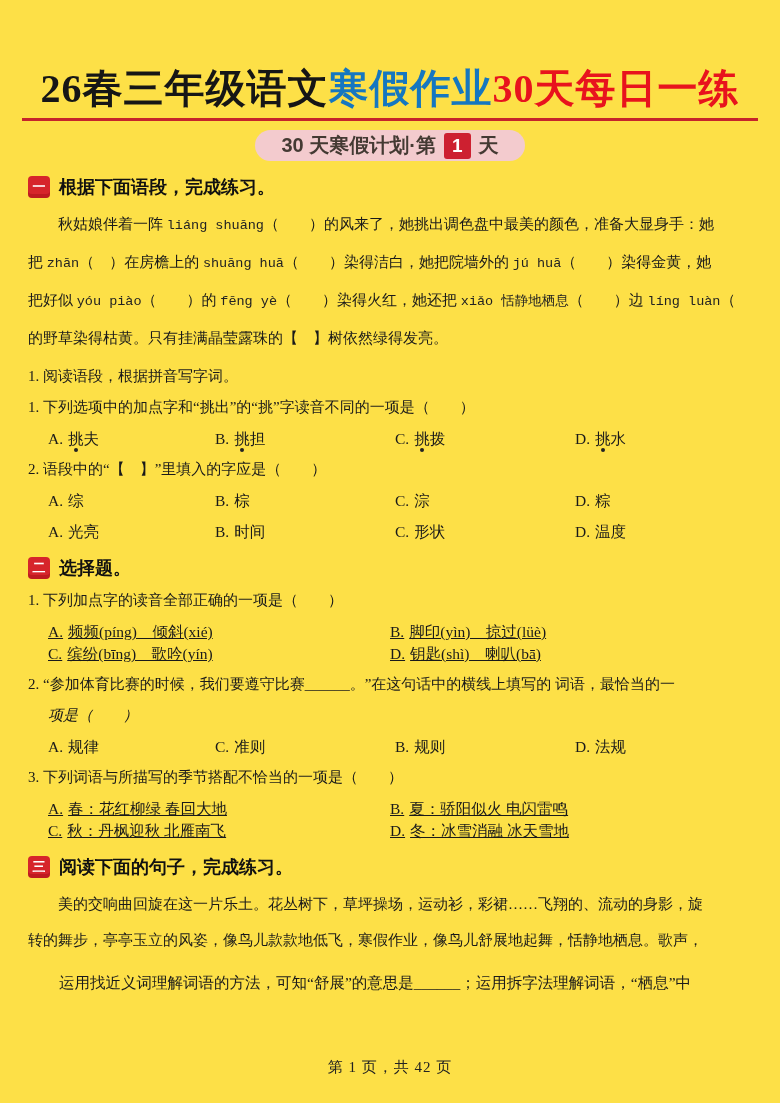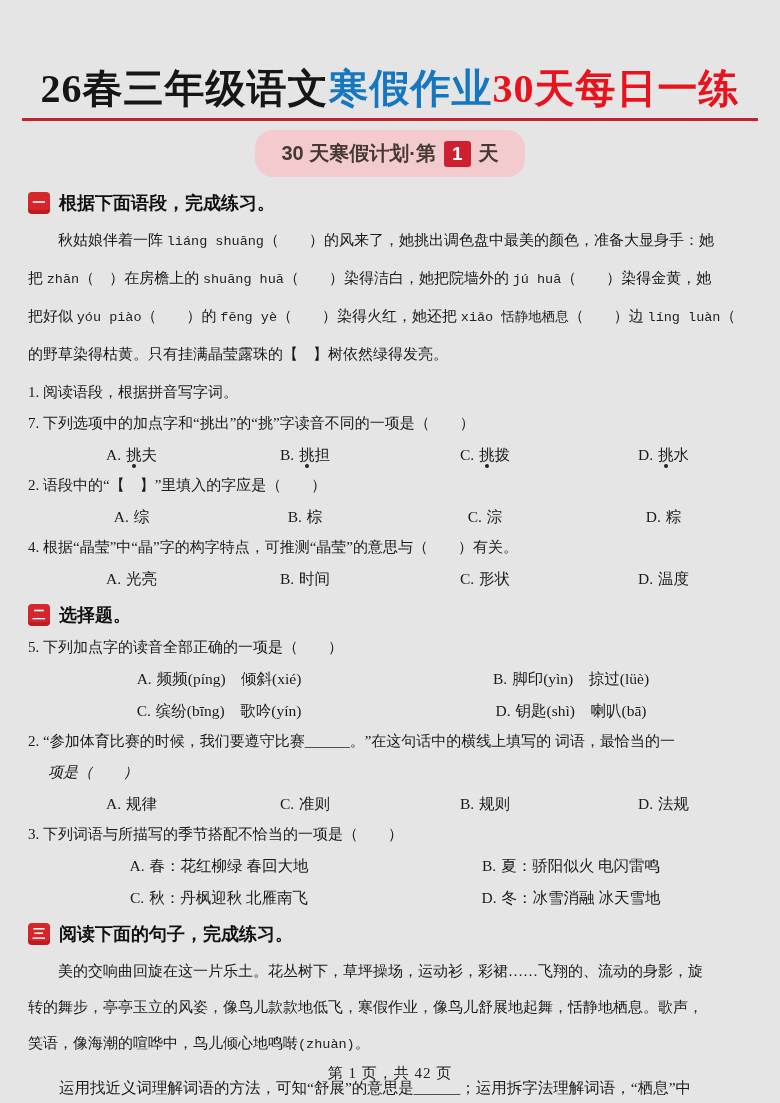--- a/index.html
+++ b/index.html
@@ -1,56 +1,56 @@
 <!DOCTYPE html>
 <html><head>
 <meta charset="utf-8">
 <style>
   html,body{margin:0;padding:0;background:#fff;}
-  .page{position:relative;width:780px;height:1103px;margin:0 auto;background:#e5e5e5;overflow:hidden;
+  .page{position:relative;width:780px;height:1103px;margin:0 auto;background:#fde047;overflow:hidden;
         font-family:"Liberation Serif","DejaVu Serif",serif;color:#1a1a1a;}
   
   .hdr{padding-top:64px;text-align:center;}
   .title{margin:0;font-size:40px;line-height:50px;font-weight:900;letter-spacing:1px;
          font-family:"Liberation Serif","DejaVu Serif",serif;}
   .t-black{color:#161616;}
   .t-blue{color:#1577c0;}
   .t-red{color:#e8131d;}
   .underline{width:736px;height:3px;background:#c5242b;margin:4px auto 0;}
   .badge-row{margin-top:9px;}
   .badge{display:inline-flex;align-items:center;background:#f3cbce;border-radius:18px;
-         padding:10px 26px;font-family:"Liberation Sans","DejaVu Sans",sans-serif;
+         padding:2px 26px;font-family:"Liberation Sans","DejaVu Sans",sans-serif;
          font-size:20px;font-weight:bold;color:#443a33;line-height:27px;}
   .day{display:inline-block;background:#cd2030;color:#fff;padding:0 8px;margin:0 8px;
        border-radius:3px;font-size:19px;line-height:26px;}
   
   .content{padding:0 28px;margin-top:12px;}
   .sec-head{display:flex;align-items:center;gap:9px;margin-top:14px;}
   .sec-icon{display:inline-flex;width:22px;height:22px;background:#d6252b;color:#fff;
             border-radius:4px;align-items:center;justify-content:center;flex:0 0 auto;
             font-family:"Liberation Sans","DejaVu Sans",sans-serif;font-size:13px;font-weight:bold;
             box-shadow:inset 0 -4px 0 rgba(120,0,0,.25);}
   .sec-title{font-family:"Liberation Sans","DejaVu Sans",sans-serif;font-size:18px;
              font-weight:bold;color:#111;}
   .passage{margin-top:7px;}
   .line{font-size:15px;line-height:36px;white-space:nowrap;overflow:hidden;}
   .indent{text-indent:2em;}
   .py{font-family:Liberation Mono, monospace;font-size:13.5px;color:#222;}
   .q{margin-top:10px;font-size:15px;line-height:21px;}
   .q.cont{padding-left:20px;font-style:italic;}
-  .opts{margin-top:10px;display:grid;padding-left:20px;font-size:15.5px;line-height:21px;text-align:center;}
+  .opts{margin-top:10px;display:grid;padding-left:20px;font-size:15.5px;line-height:21px;}
   .cols4{grid-template-columns:167px 180px 180px 1fr;}
-  .cols2{grid-template-columns:342px 1fr;row-gap:11px;}
+  .cols2{grid-template-columns:342px 1fr;row-gap:1px;text-decoration:underline;}
   .opts.dotted{margin-bottom:6px;}
   .ol{margin-right:5px;}
   .em{position:relative;}
   .em::after{content:"";position:absolute;left:50%;bottom:-5px;width:4px;height:4px;
              background:#222;border-radius:50%;transform:translateX(-50%);}
   .p2{margin-top:13px;font-size:15.5px;line-height:24px;}
-  .footer{position:absolute;left:0;right:0;bottom:20px;text-align:center;
+  .footer{position:absolute;left:0;right:0;bottom:26px;text-align:center;
           font-size:15px;color:#222;letter-spacing:1px;}
 </style>
 </head>
 <body>
 
 <div class="page">
 
   <div class="hdr">
     <h1 class="title"><span class="t-black">26春三年级语文</span><span class="t-blue">寒假作业</span><span class="t-red">30天每日一练</span></h1>
     <div class="underline"></div>
@@ -69,47 +69,46 @@
       <span class="sec-icon">一</span>
       <span class="sec-title">根据下面语段，完成练习。</span>
     </div>
     <div class="passage">
       <div class="line indent"><span class="han">秋姑娘伴着一阵 </span><span class="py">liáng shuāng</span><span class="han">（　　）的风来了，她挑出调色盘中最美的颜色，准备大显身手：她</span></div>
       <div class="line"><span class="han">把 </span><span class="py">zhān</span><span class="han">（　）在房檐上的 </span><span class="py">shuāng huā</span><span class="han">（　　）染得洁白，她把院墙外的 </span><span class="py">jú huā</span><span class="han">（　　）染得金黄，她</span></div>
       <div class="line"><span class="han">把好似 </span><span class="py">yóu piào</span><span class="han">（　　）的 </span><span class="py">fēng yè</span><span class="han">（　　）染得火红，她还把 </span><span class="py">xiǎo 恬静地栖息</span><span class="han">（　　）边 </span><span class="py">líng luàn</span><span class="han">（　　）</span></div>
       <div class="line"><span class="han">的野草染得枯黄。只有挂满晶莹露珠的【　】树依然绿得发亮。</span></div>
     </div>
     <div class="q">1. 阅读语段，根据拼音写字词。</div>
-    <div class="q">7. 下列选项中的加点字和“挑出”的“挑”字读音不同的一项是（　　）</div>
+    <div class="q">1. 下列选项中的加点字和“挑出”的“挑”字读音不同的一项是（　　）</div>
     <div class="opts cols4 dotted">
       <div class="opt"><span class="ol">A.</span><span class="em">挑</span><span>夫</span></div>
       <div class="opt"><span class="ol">B.</span><span class="em">挑</span><span>担</span></div>
       <div class="opt"><span class="ol">C.</span><span class="em">挑</span><span>拨</span></div>
       <div class="opt"><span class="ol">D.</span><span class="em">挑</span><span>水</span></div>
     </div>
     <div class="q">2. 语段中的“【　】”里填入的字应是（　　）</div>
     <div class="opts cols4">
       <div class="opt"><span class="ol">A.</span><span>综</span></div>
       <div class="opt"><span class="ol">B.</span><span>棕</span></div>
       <div class="opt"><span class="ol">C.</span><span>淙</span></div>
       <div class="opt"><span class="ol">D.</span><span>粽</span></div>
     </div>
-    <div class="q">4. 根据“晶莹”中“晶”字的构字特点，可推测“晶莹”的意思与（　　）有关。</div>
     <div class="opts cols4">
       <div class="opt"><span class="ol">A.</span><span>光亮</span></div>
       <div class="opt"><span class="ol">B.</span><span>时间</span></div>
       <div class="opt"><span class="ol">C.</span><span>形状</span></div>
       <div class="opt"><span class="ol">D.</span><span>温度</span></div>
     </div>
 
     <div class="sec-head">
       <span class="sec-icon">二</span>
       <span class="sec-title">选择题。</span>
     </div>
-    <div class="q">5. 下列加点字的读音全部正确的一项是（　　）</div>
+    <div class="q">1. 下列加点字的读音全部正确的一项是（　　）</div>
     <div class="opts cols2">
       <div class="opt"><span class="ol">A.</span><span>频频(píng)　倾斜(xié)</span></div>
       <div class="opt"><span class="ol">B.</span><span>脚印(yìn)　掠过(lüè)</span></div>
       <div class="opt"><span class="ol">C.</span><span>缤纷(bīng)　歌吟(yín)</span></div>
       <div class="opt"><span class="ol">D.</span><span>钥匙(shì)　喇叭(bā)</span></div>
     </div>
     <div class="q">2. “参加体育比赛的时候，我们要遵守比赛______。”在这句话中的横线上填写的 词语，最恰当的一</div>
     <div class="q cont">项是（　　）</div>
     <div class="opts cols4">
       <div class="opt"><span class="ol">A.</span><span>规律</span></div>
@@ -125,20 +124,19 @@
       <div class="opt"><span class="ol">D.</span><span>冬：冰雪消融 冰天雪地</span></div>
     </div>
 
     <div class="sec-head">
       <span class="sec-icon">三</span>
       <span class="sec-title">阅读下面的句子，完成练习。</span>
     </div>
     <div class="passage">
       <div class="line indent"><span class="han">美的交响曲回旋在这一片乐土。花丛树下，草坪操场，运动衫，彩裙……飞翔的、流动的身影，旋</span></div>
       <div class="line"><span class="han">转的舞步，亭亭玉立的风姿，像鸟儿款款地低飞，寒假作业，像鸟儿舒展地起舞，恬静地栖息。歌声，</span></div>
-      <div class="line"><span class="han">笑语，像海潮的喧哗中，鸟儿倾心地鸣啭</span><span class="py">(zhuàn)</span><span class="han">。</span></div>
     </div>
     <div class="p2 indent">运用找近义词理解词语的方法，可知“舒展”的意思是______；运用拆字法理解词语，“栖息”中</div>
 
   </div>
 
   <div class="footer">第 1 页，共 42 页</div>
 </div>
 
 </body></html>

